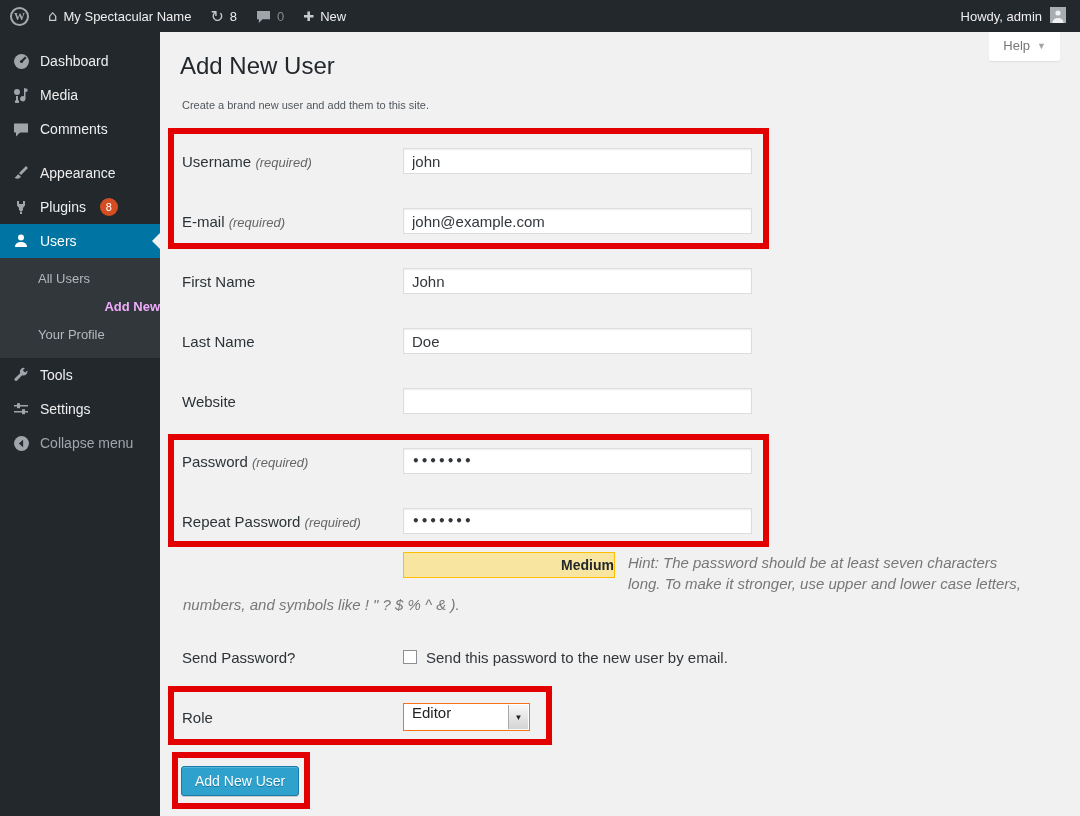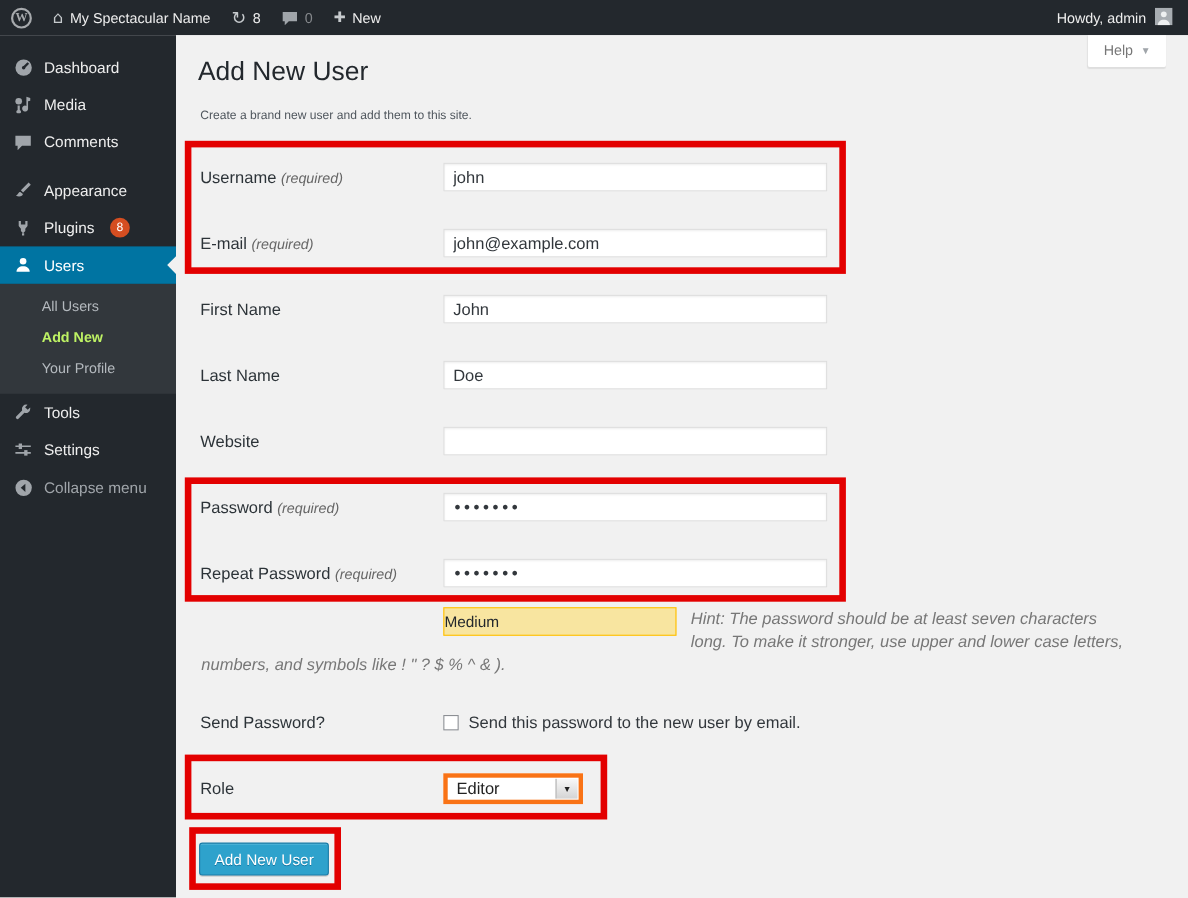--- a/index.html
+++ b/index.html
@@ -50,21 +50,21 @@
   .badge{
     background:#d54e21;color:#fff;border-radius:50%;
     min-width:18px;height:18px;line-height:18px;text-align:center;
     font-size:11px;margin-left:4px;
   }
   .submenu{background:#32373c;padding:7px 0 9px;}
   .submenu-item{
     height:28px;line-height:28px;padding-left:38px;
     color:#b4b9be;font-size:13px;cursor:pointer;
   }
-  .submenu-item.current{color:#bef264;font-weight:700;}
+  .submenu-item.current{color:#f0abfc;font-weight:700;text-align:right;}
   
   .content{flex:1;position:relative;background:#f1f1f1;}
   .help-tab{
     position:absolute;top:0;right:20px;background:#fff;color:#777;
     font-size:13px;padding:6px 14px 8px;display:flex;align-items:center;gap:7px;
     box-shadow:0 1px 1px rgba(0,0,0,.08);cursor:pointer;
     border-bottom-left-radius:2px;border-bottom-right-radius:2px;
   }
   .help-tab .caret{font-size:9px;color:#a0a5aa;}
   h1.page-title{
@@ -87,32 +87,32 @@
   }
   input.pwd{font-size:12px;font-weight:700;letter-spacing:1px;font-family:"DejaVu Sans",sans-serif;}
   .hintwrap{
     margin:1px 0 0 23px;width:848px;
     font-style:italic;color:#777;font-size:15px;line-height:21px;
   }
   .meter{
     float:left;width:212px;height:26px;box-sizing:border-box;
     margin:0 13px 14px 220px;
     background:#f8e5a0;border:1px solid #ffbf00;
-    text-align:left;line-height:24px;
-    font-style:normal;color:#23282d;font-size:14px;
+    text-align:right;line-height:24px;
+    font-style:normal;color:#23282d;font-size:14px;font-weight:bold;
   }
   .frow.send{margin-top:12px;}
   .checkbox{
     width:14px;height:14px;background:#fff;border:1px solid #8c8f94;
     box-sizing:border-box;display:inline-block;margin-right:9px;flex-shrink:0;cursor:pointer;
   }
   .cbwrap{display:flex;align-items:center;font-size:15px;color:#32373c;}
   .select{
     width:127px;height:28px;box-sizing:border-box;background:#fff;
-    border:4px solid #f97316;display:flex;align-items:center;
+    border:1px solid #f97316;display:flex;
     padding-left:8px;font-size:15px;color:#222;position:relative;cursor:pointer;
   }
   .selbtn{
     position:absolute;right:1px;top:1px;bottom:1px;width:19px;
     background:linear-gradient(#f8f8f8,#d4d4d4);border-left:1px solid #aaa;
     display:flex;align-items:center;justify-content:center;
     font-size:8px;color:#222;
   }
   .btn-primary{
     margin:19px 0 0 21px;height:30px;padding:0 13px;

